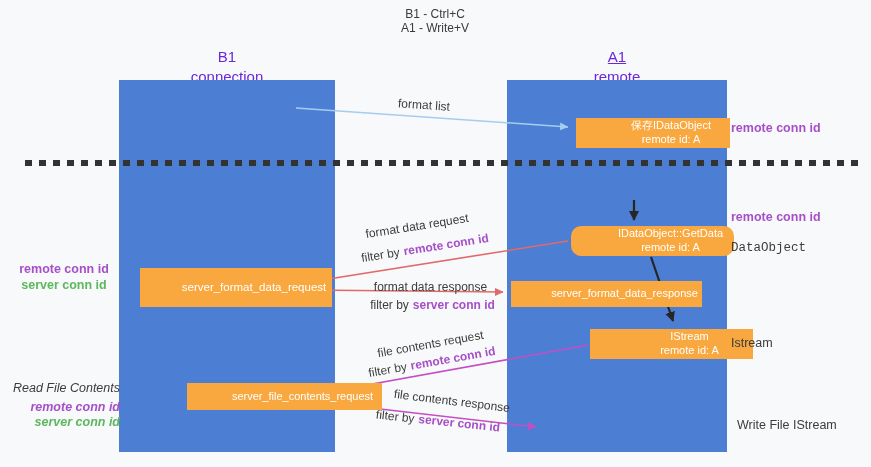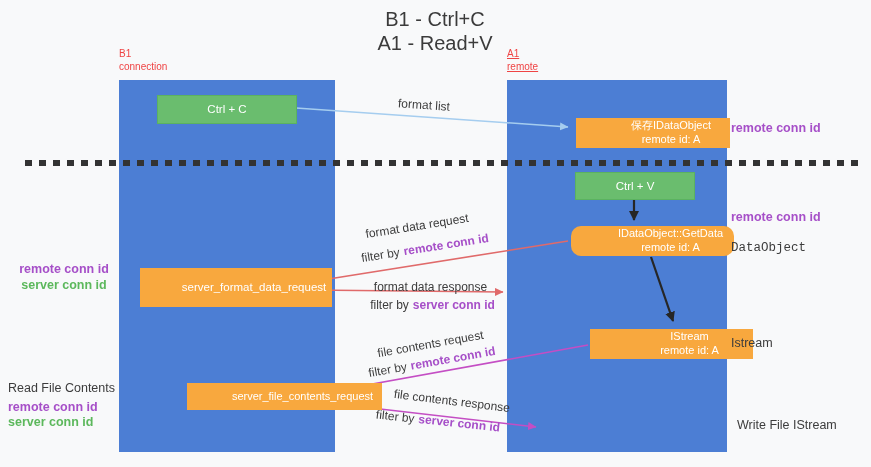--- a/index.html
+++ b/index.html
@@ -1,22 +1,22 @@
 <!DOCTYPE html>
 <html><head>
 <meta charset="utf-8">
 <style>
   html,body{margin:0;padding:0;background:#f8f9fa;}
   .stage{position:relative;width:871px;height:467px;overflow:hidden;
          font-family:"Liberation Sans",sans-serif;color:#3c3c3c;}
   
   .title{position:absolute;left:285px;top:7px;width:300px;text-align:center;
-         font-size:20px;line-height:1.2;color:#3b3b3b;}
+         font-size:12px;line-height:1.2;color:#3b3b3b;}
   
-  .col-hdr{position:absolute;font-size:10px;line-height:1.3;color:#ef4444;}
+  .col-hdr{position:absolute;text-align:center;font-size:15px;line-height:1.3;color:#6d28d9;}
   #hdr-left{left:119px;top:47px;width:216px;}
   #hdr-right{left:507px;top:47px;width:220px;text-decoration:underline;}
   
   .lane{position:absolute;background:#4c7ed4;}
   #lane-b1{left:119px;top:80px;width:216px;height:372px;}
   #lane-a1{left:507px;top:80px;width:220px;height:372px;}
   
   .arrows{position:absolute;left:0;top:0;width:871px;height:467px;pointer-events:none;}
   
   .node{position:absolute;display:flex;flex-direction:column;align-items:center;
@@ -42,36 +42,36 @@
   #lbl-fdr-filter{left:345px;top:241px;width:160px;text-align:center;transform:rotate(-9deg);}
   #lbl-fdresp{left:368px;top:280px;width:125px;text-align:center;}
   #lbl-fdresp-filter{left:365px;top:298px;width:135px;text-align:center;}
   #lbl-fcr{left:368px;top:337px;width:125px;text-align:center;transform:rotate(-10deg);}
   #lbl-fcr-filter{left:352px;top:355px;width:160px;text-align:center;transform:rotate(-10deg);}
   #lbl-fcresp{left:387px;top:394px;width:130px;text-align:center;transform:rotate(7deg);}
   #lbl-fcresp-filter{left:358px;top:414px;width:160px;text-align:center;transform:rotate(6deg);}
   
   .side{position:absolute;font-size:12.5px;white-space:nowrap;}
   #left-ids{left:8px;top:262px;width:112px;text-align:center;line-height:1.25;}
-  #left-read{left:8px;top:381px;width:112px;text-align:left;line-height:1.25;}
+  #left-read{left:8px;top:381px;width:112px;text-align:right;line-height:1.25;font-style:italic;}
   #left-read .plain{margin-bottom:3px;}
   #r-conn-1{left:731px;top:121px;}
   #r-conn-2{left:731px;top:210px;}
   #r-dataobj{left:731px;top:241px;font-family:Liberation Mono, monospace;}
   #r-istream{left:731px;top:336px;}
   #r-write{left:737px;top:418px;}
 </style>
 </head>
 <body>
 
 <div class="stage">
 
   <div class="title">
     <div>B1 - Ctrl+C</div>
-    <div>A1 - Read+V</div>
+    <div>A1 - Write+V</div>
   </div>
 
   <div class="col-hdr" id="hdr-left">
     <div>B1</div>
     <div>connection</div>
   </div>
   <div class="col-hdr" id="hdr-right">
     <div>A1</div>
     <div>remote</div>
   </div>
@@ -97,42 +97,39 @@
     <line x1="25" y1="163" x2="862" y2="163" stroke="#333333" stroke-width="6" stroke-dasharray="7 7"></line>
     <line x1="296" y1="108" x2="568" y2="127" stroke="#a5cdef" stroke-width="1.6" marker-end="url(#m-blue)"></line>
     <line x1="634" y1="200" x2="634" y2="220" stroke="#262626" stroke-width="2.2" marker-end="url(#m-black)"></line>
     <line x1="651" y1="257" x2="673" y2="321" stroke="#262626" stroke-width="2.2" marker-end="url(#m-black)"></line>
     <line x1="568" y1="241" x2="316" y2="281" stroke="#e06a6a" stroke-width="1.6" marker-end="url(#m-red)"></line>
     <line x1="310" y1="290" x2="503" y2="292" stroke="#e06a6a" stroke-width="1.6" marker-end="url(#m-red)"></line>
     <line x1="588" y1="345" x2="317" y2="394" stroke="#c44ec4" stroke-width="1.6" marker-end="url(#m-mag)"></line>
     <line x1="311" y1="401" x2="536" y2="427" stroke="#c44ec4" stroke-width="1.6" marker-end="url(#m-mag)"></line>
   </svg>
 
-  <div class="node green" id="ctrl-c">
-    <span>Ctrl + C</span>
-  </div>
 
   <div class="node orange" id="save-box">
     <span>保存IDataObject</span>
     <span>remote id: A</span>
   </div>
 
-  <div class="node green" id="ctrl-v">
-    <span>Ctrl + V</span>
-  </div>
 
   <div class="node orange" id="getdata-box">
     <span>IDataObject::GetData</span>
     <span>remote id: A</span>
   </div>
 
   <div class="node orange" id="format-req-box">
     <span>server_format_data_request</span>
   </div>
 
+  <div class="node orange" id="format-resp-box">
+    <span>server_format_data_response</span>
+  </div>
 
   <div class="node orange" id="istream-box">
     <span>IStream</span>
     <span>remote id: A</span>
   </div>
 
   <div class="node orange" id="file-req-box">
     <span>server_file_contents_request</span>
   </div>
 

